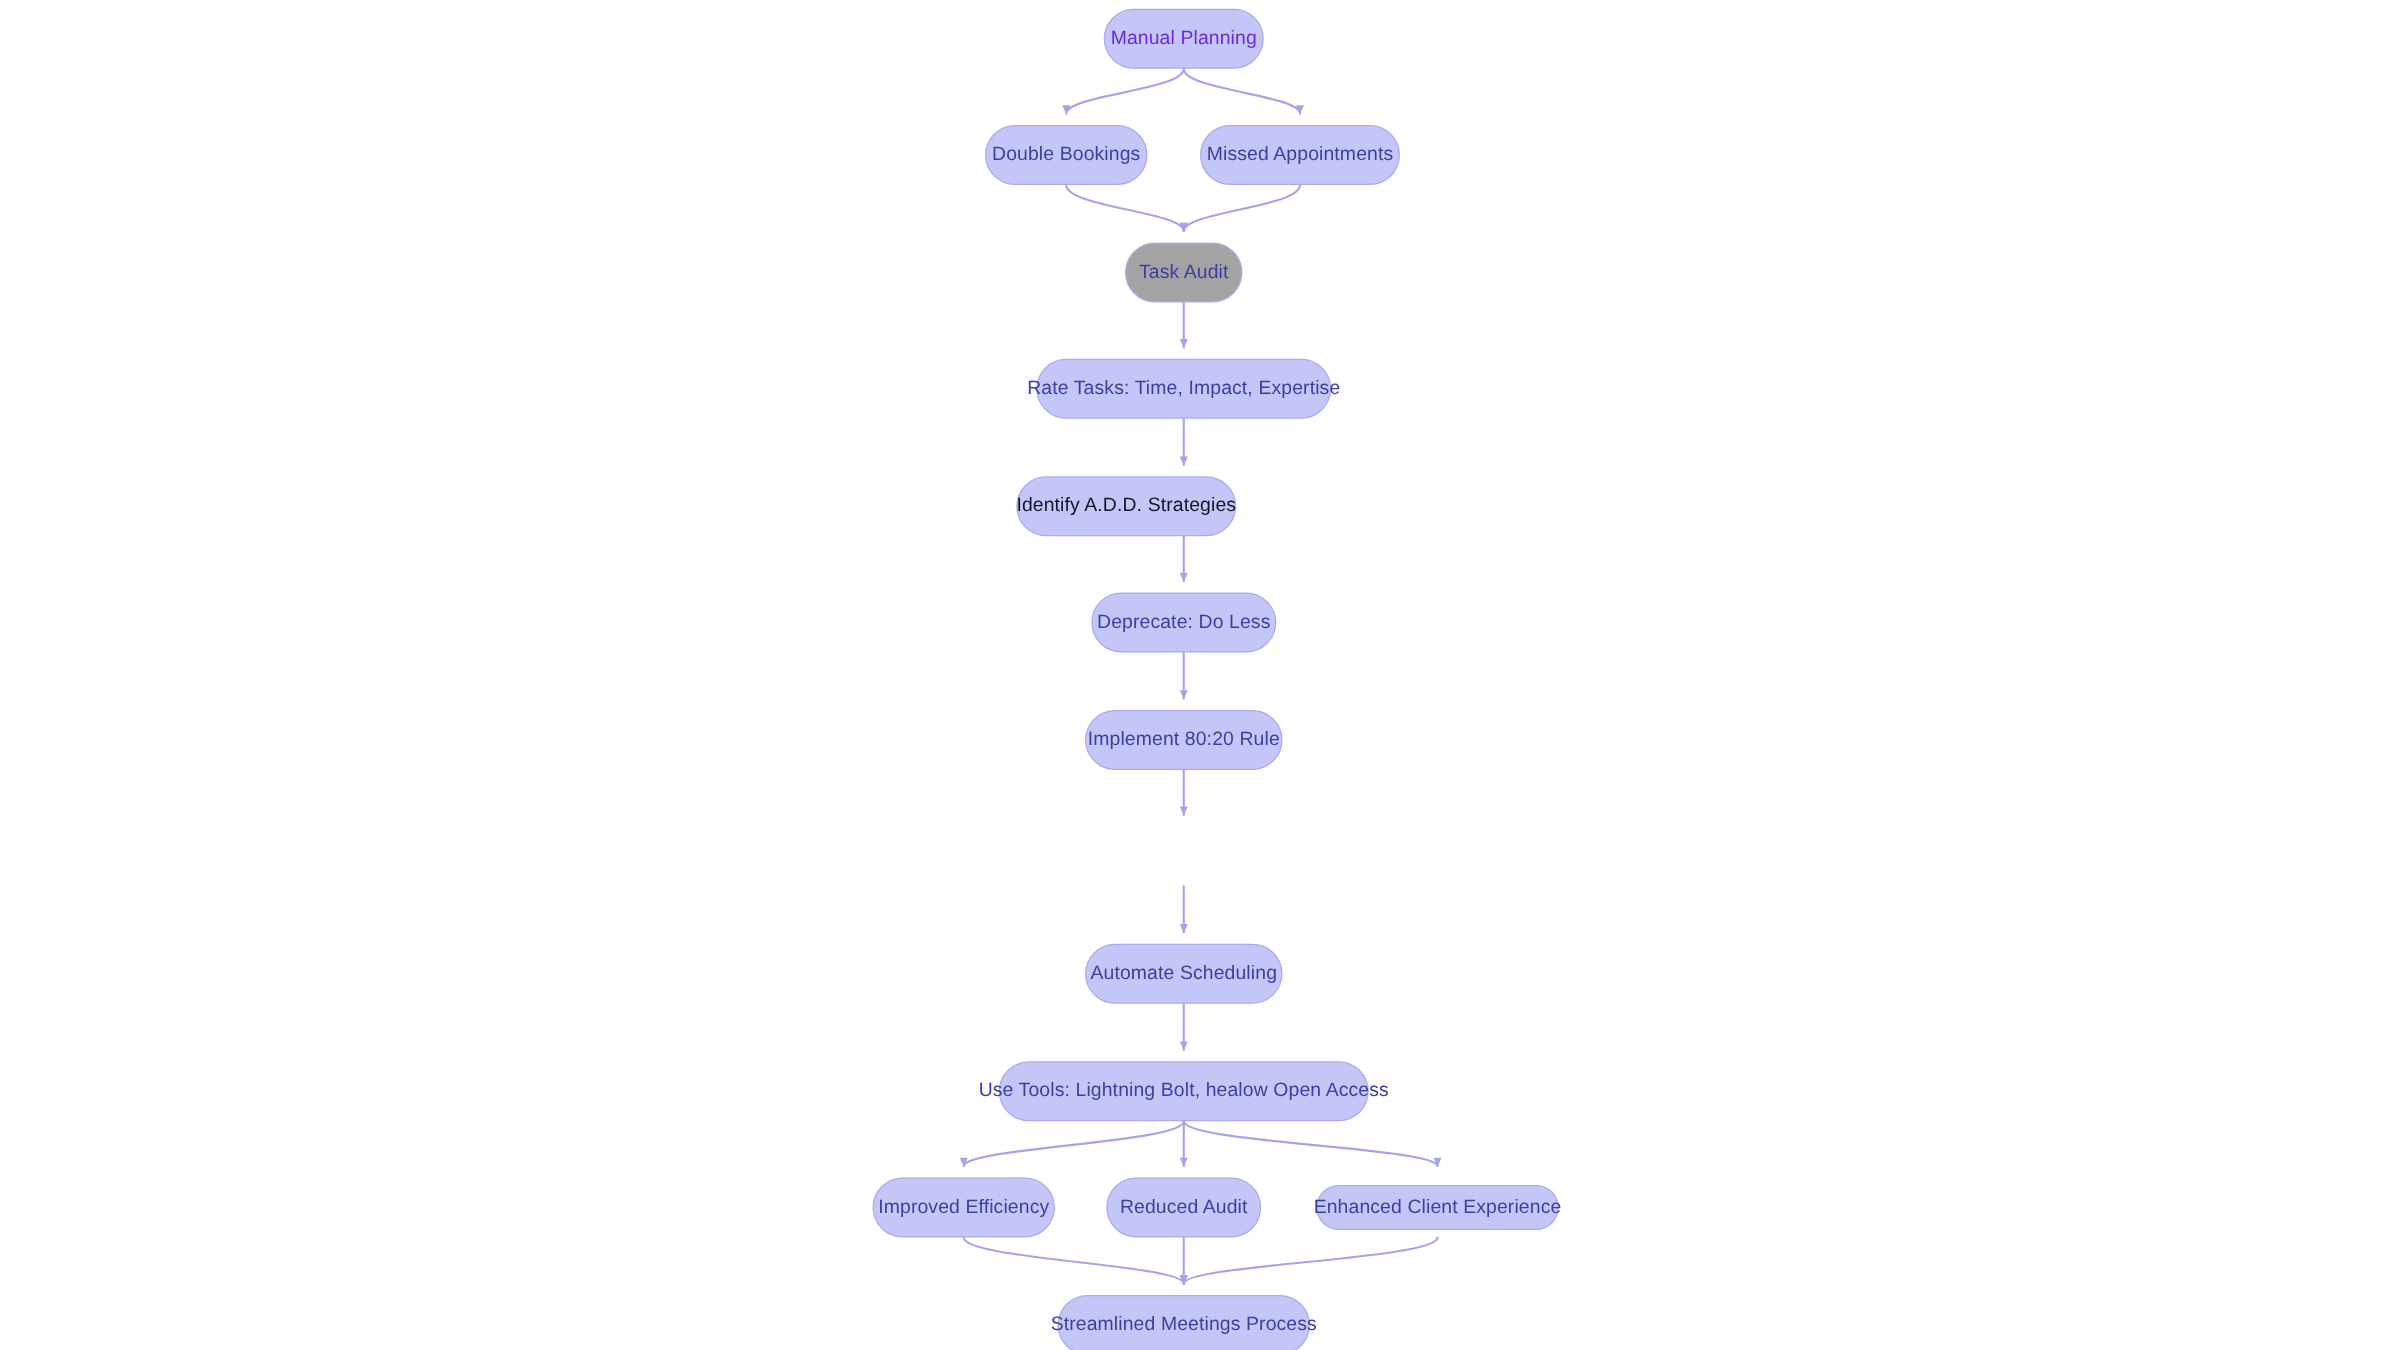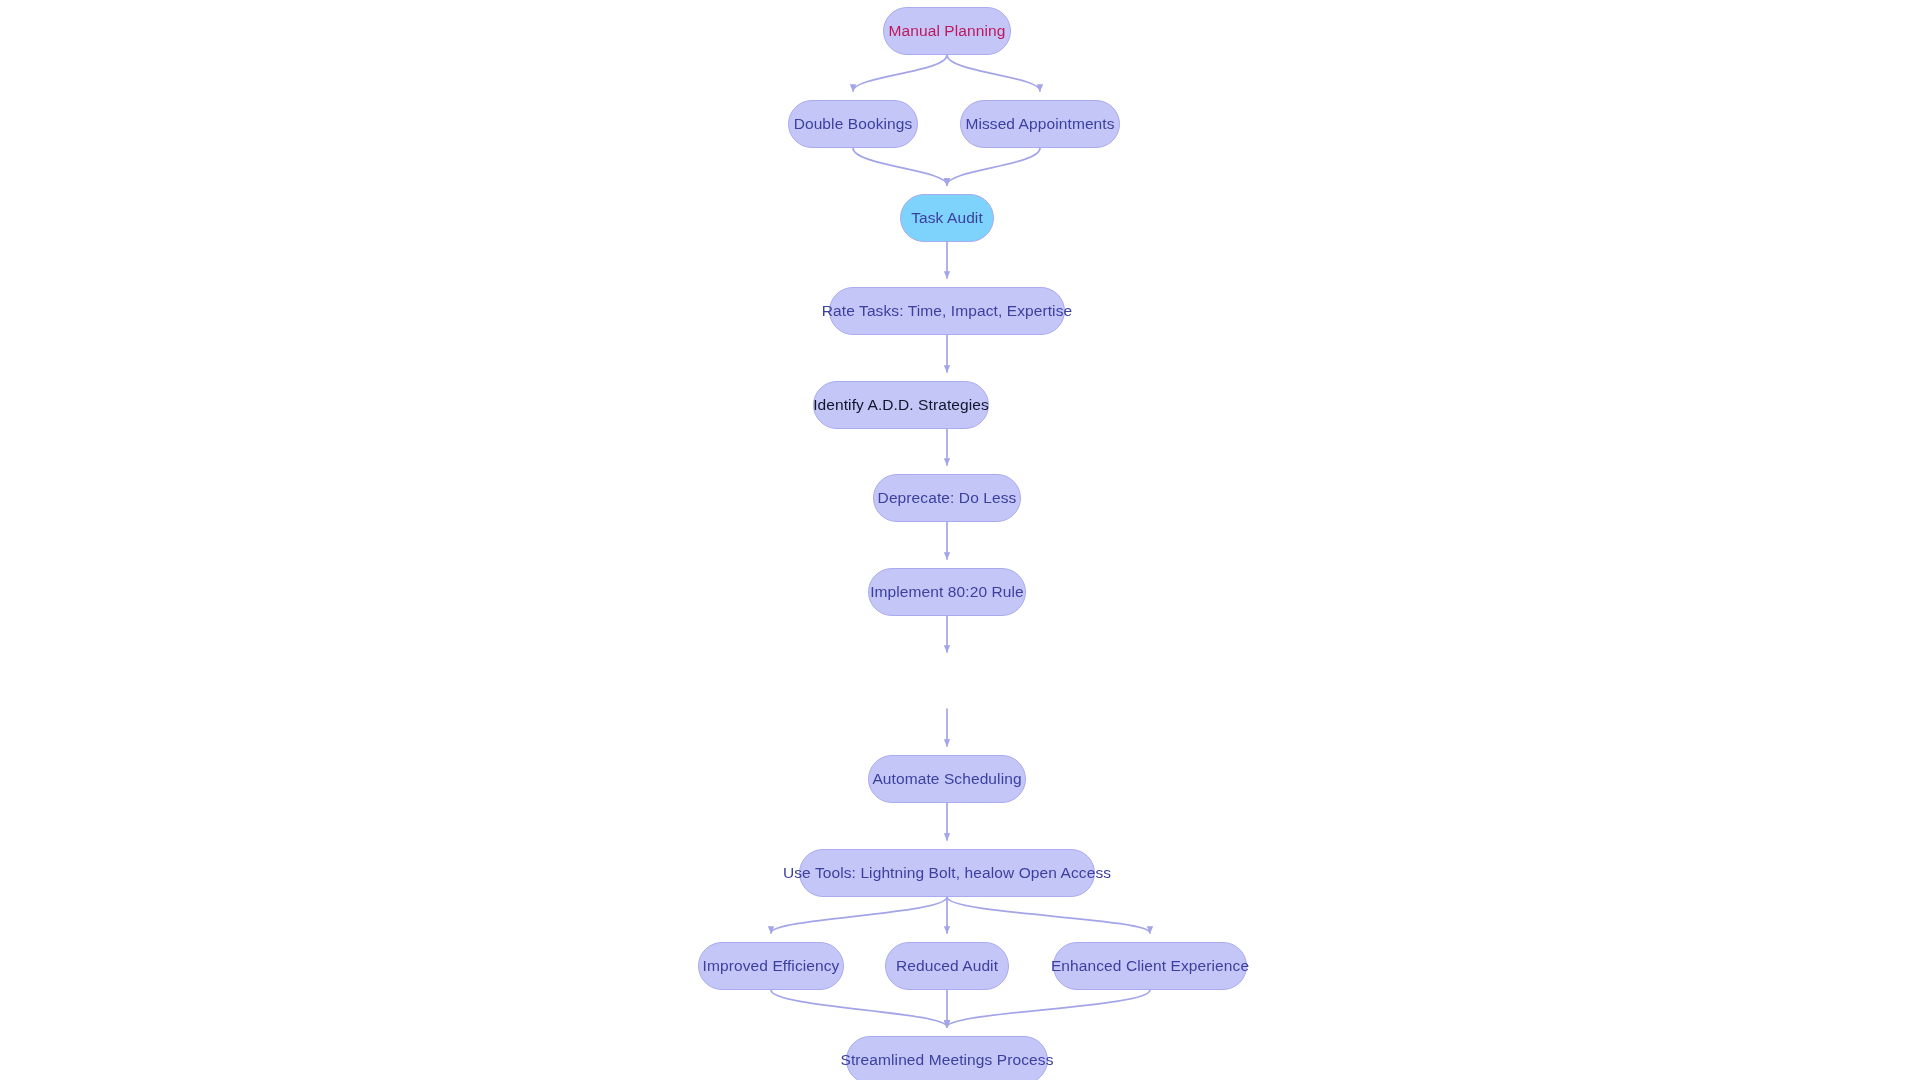--- a/index.html
+++ b/index.html
@@ -83,30 +83,30 @@
         <path d="M 947 897 C 947 914.28, 771 917.88, 771 933" marker-end="url(#arrowhead)"></path>
         <path d="M 947 897 L 947 933" marker-end="url(#arrowhead)"></path>
         <path d="M 947 897 C 947 914.28, 1150 917.88, 1150 933" marker-end="url(#arrowhead)"></path>
         <path d="M 771 990 C 771 1007.76, 947 1011.46, 947 1027" marker-end="url(#arrowhead)"></path>
         <path d="M 947 990 L 947 1027" marker-end="url(#arrowhead)"></path>
         <path d="M 1150 990 C 1150 1007.76, 947 1011.46, 947 1027" marker-end="url(#arrowhead)"></path>
       </g>
   </svg>
 
   <div id="node-layer">
-      <div class="node" style="left: 947px; top: 31px; width: 128px; height: 48px; background: rgb(197, 198, 248); border-color: rgb(169, 171, 239); color: #be185d; text-align: right;">
+      <div class="node" style="left: 947px; top: 31px; width: 128px; height: 48px; background: rgb(197, 198, 248); border-color: rgb(169, 171, 239); color: #6d28d9; text-align: right;">
         <span class="node-label">Manual Planning</span>
       </div>
       <div class="node" style="left: 853px; top: 124px; width: 130px; height: 48px; background: rgb(197, 198, 248); border-color: rgb(169, 171, 239); color: rgb(59, 63, 158);">
         <span class="node-label">Double Bookings</span>
       </div>
       <div class="node" style="left: 1040px; top: 124px; width: 160px; height: 48px; background: rgb(197, 198, 248); border-color: rgb(169, 171, 239); color: rgb(59, 63, 158);">
         <span class="node-label">Missed Appointments</span>
       </div>
-      <div class="node" style="left: 947px; top: 218px; width: 94px; height: 48px; background: #7dd3fc; border-color: rgb(169, 171, 239); color: rgb(59, 63, 158);">
+      <div class="node" style="left: 947px; top: 218px; width: 94px; height: 48px; background: #a3a3a3; border-color: rgb(169, 171, 239); color: rgb(59, 63, 158);">
         <span class="node-label">Task Audit</span>
       </div>
       <div class="node" style="left: 947px; top: 311px; width: 236px; height: 48px; background: rgb(197, 198, 248); border-color: rgb(169, 171, 239); color: rgb(59, 63, 158);">
         <span class="node-label">Rate Tasks: Time, Impact, Expertise</span>
       </div>
       <div class="node" style="left: 901px; top: 405px; width: 176px; height: 48px; background: rgb(197, 198, 248); border-color: rgb(169, 171, 239); color: #0f172a;">
         <span class="node-label">Identify A.D.D. Strategies</span>
       </div>
       <div class="node" style="left: 947px; top: 498px; width: 148px; height: 48px; background: rgb(197, 198, 248); border-color: rgb(169, 171, 239); color: rgb(59, 63, 158);">
         <span class="node-label">Deprecate: Do Less</span>
@@ -119,21 +119,21 @@
       </div>
       <div class="node" style="left: 947px; top: 873px; width: 296px; height: 48px; background: rgb(197, 198, 248); border-color: rgb(169, 171, 239); color: rgb(59, 63, 158);">
         <span class="node-label">Use Tools: Lightning Bolt, healow Open Access</span>
       </div>
       <div class="node" style="left: 771px; top: 966px; width: 146px; height: 48px; background: rgb(197, 198, 248); border-color: rgb(169, 171, 239); color: rgb(59, 63, 158);">
         <span class="node-label">Improved Efficiency</span>
       </div>
       <div class="node" style="left: 947px; top: 966px; width: 124px; height: 48px; background: rgb(197, 198, 248); border-color: rgb(169, 171, 239); color: rgb(59, 63, 158);">
         <span class="node-label">Reduced Audit</span>
       </div>
-      <div class="node" style="left: 1150px; top: 966px; width: 194px; height: 48px; background: rgb(197, 198, 248); border-color: rgb(169, 171, 239); color: rgb(59, 63, 158);">
+      <div class="node" style="left: 1150px; top: 966px; width: 194px; height: 36px; background: rgb(197, 198, 248); border-color: rgb(169, 171, 239); color: rgb(59, 63, 158);">
         <span class="node-label">Enhanced Client Experience</span>
       </div>
       <div class="node" style="left: 947px; top: 1060px; width: 202px; height: 48px; background: rgb(197, 198, 248); border-color: rgb(169, 171, 239); color: rgb(59, 63, 158);">
         <span class="node-label">Streamlined Meetings Process</span>
       </div>
     </div>
 
 </div>
 
 </body></html>

